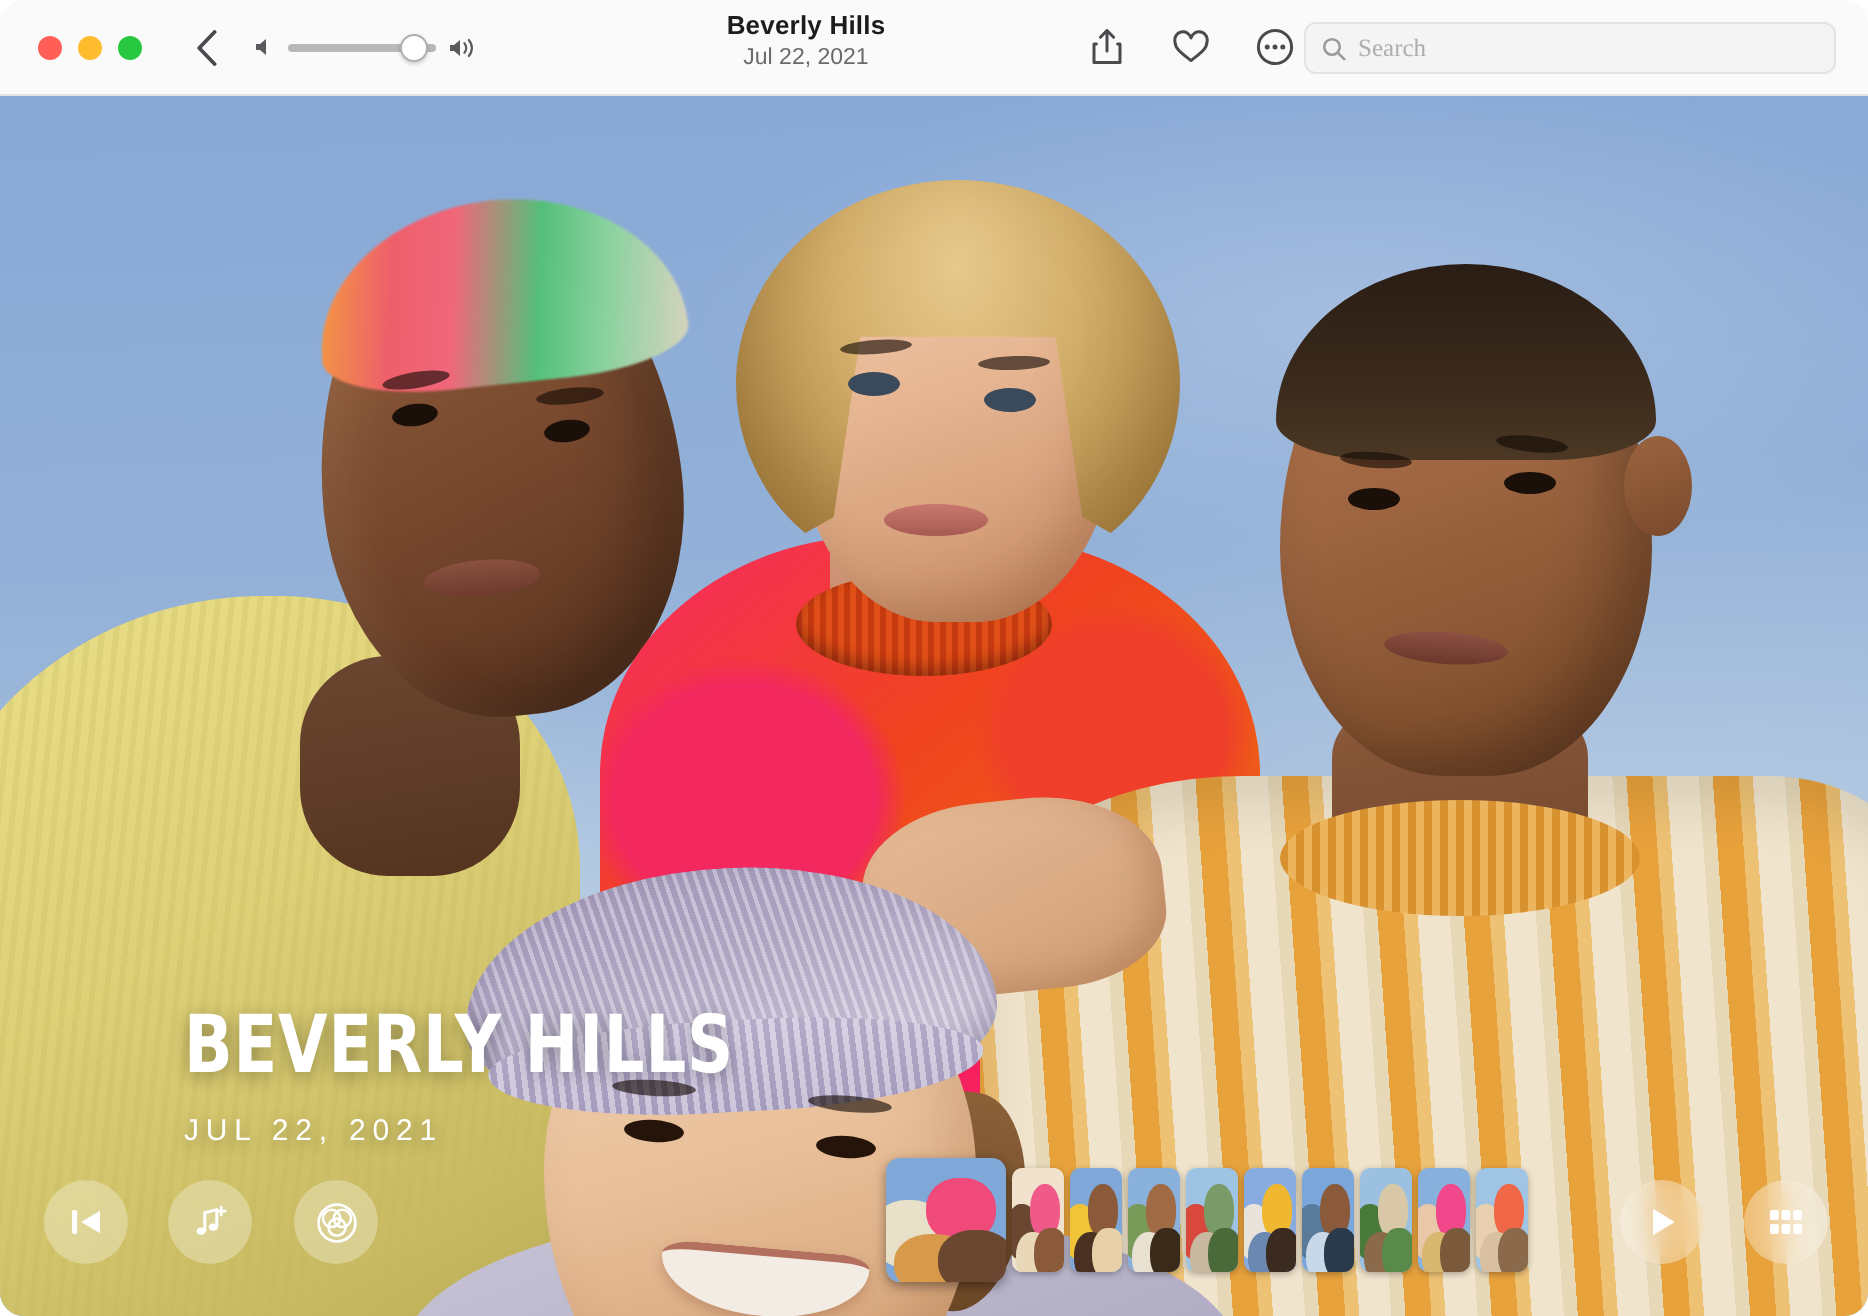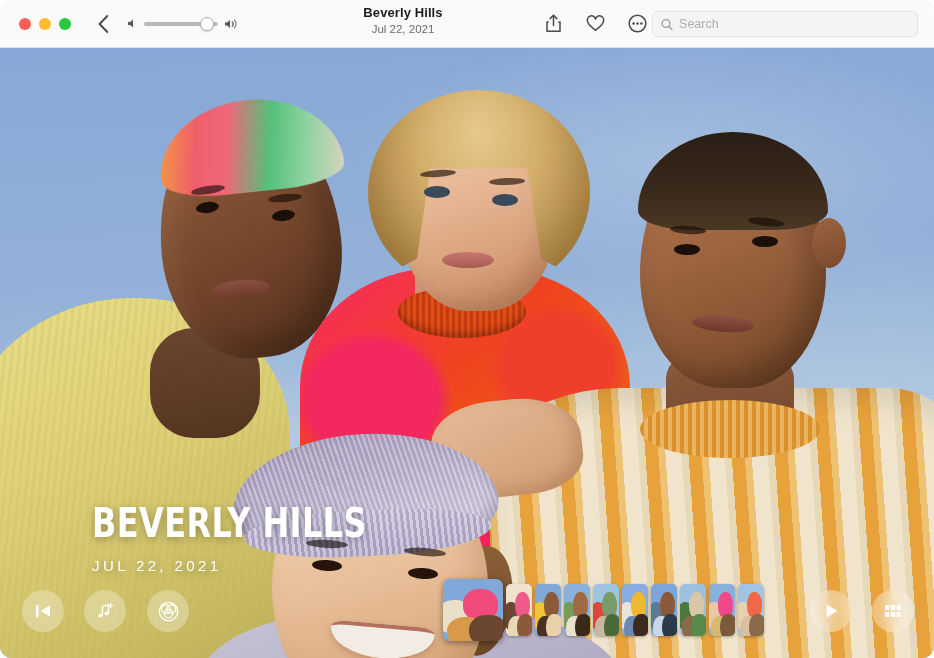--- a/index.html
+++ b/index.html
@@ -126,21 +126,21 @@
     display: flex;
     align-items: center;
     padding: 0 8px;
     gap: 6px;
     cursor: text;
   }
   .search-input {
     border: none;
     outline: none;
     background: transparent;
-    font-family: Liberation Sans, sans-serif;
+    font-family: Liberation Serif, serif;
     font-size: 12.5px;
     color: #1c1c1e;
     width: 100%;
   }
   .search-input::placeholder { color: #aeaeb2; }
 
   
   .stage {
     position: absolute;
     top: 48px; left: 0;

